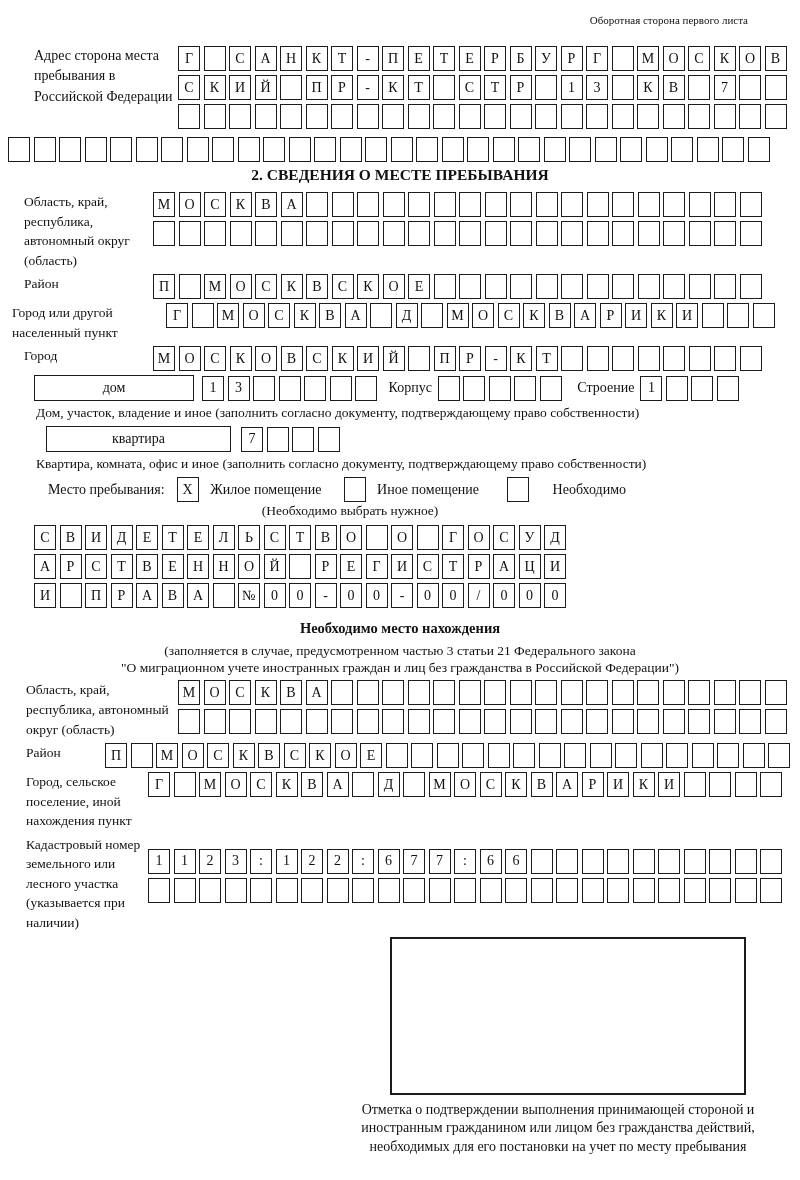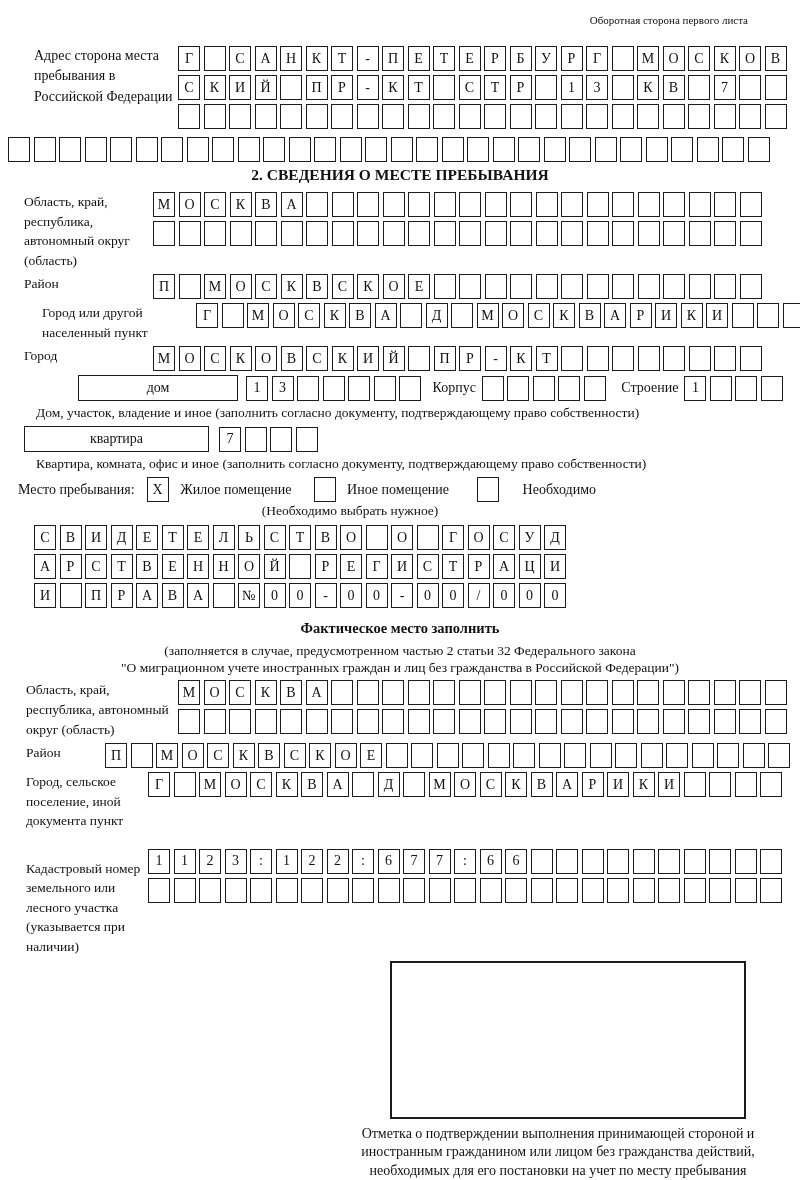--- a/index.html
+++ b/index.html
@@ -228,21 +228,21 @@
         <span class="cell"></span>
         <span class="cell"></span>
         <span class="cell"></span>
         <span class="cell"></span>
         <span class="cell"></span>
         <span class="cell"></span>
         <span class="cell"></span>
       </div>
   </div>
 
-  <div class="frow" style="padding-left:42px;">
+  <div class="frow" style="padding-left:12px;">
     <div class="flabel" style="width:154px;">Город или другой населенный пункт</div>
     <div class="cells">
         <span class="cell">Г</span>
         <span class="cell"></span>
         <span class="cell">М</span>
         <span class="cell">О</span>
         <span class="cell">С</span>
         <span class="cell">К</span>
         <span class="cell">В</span>
         <span class="cell">А</span>
@@ -288,21 +288,21 @@
         <span class="cell"></span>
         <span class="cell"></span>
         <span class="cell"></span>
         <span class="cell"></span>
         <span class="cell"></span>
         <span class="cell"></span>
         <span class="cell"></span>
       </div>
   </div>
 
-  <div class="frow" style="padding-left:34px;align-items:center;margin-left:44px;">
+  <div class="frow" style="padding-left:34px;align-items:center;">
     <div class="wide-field" style="width:160px;">дом</div>
     <div class="cells" style="margin-left:8px;">
         <span class="cell">1</span>
         <span class="cell">3</span>
         <span class="cell"></span>
         <span class="cell"></span>
         <span class="cell"></span>
         <span class="cell"></span>
         <span class="cell"></span>
       </div>
@@ -317,32 +317,32 @@
     <div class="flabel" style="margin:0 6px 0 12px;font-size:14px;">Строение</div>
     <div class="cells">
         <span class="cell">1</span>
         <span class="cell"></span>
         <span class="cell"></span>
         <span class="cell"></span>
       </div>
   </div>
   <div class="caption">Дом, участок, владение и иное (заполнить согласно документу, подтверждающему право собственности)</div>
 
-  <div class="frow" style="padding-left:24px;align-items:center;">
+  <div class="frow" style="padding-left:46px;align-items:center;">
     <div class="wide-field" style="width:185px;">квартира</div>
     <div class="cells" style="margin-left:10px;">
         <span class="cell">7</span>
         <span class="cell"></span>
         <span class="cell"></span>
         <span class="cell"></span>
       </div>
   </div>
   <div class="caption">Квартира, комната, офис и иное (заполнить согласно документу, подтверждающему право собственности)</div>
 
-  <div class="frow" style="padding-left:18px;align-items:center;margin-bottom:1px;">
+  <div class="frow" style="padding-left:48px;align-items:center;margin-bottom:1px;">
     <div class="flabel" style="font-size:14px;">Место пребывания:</div>
     <span class="cell" style="margin-left:12px;">X</span>
     <span class="opt-label" style="margin-top:0;">Жилое помещение</span>
     <span class="cell" style="margin-left:8px;"></span>
     <span class="opt-label" style="margin-top:0;">Иное помещение</span>
     <span class="cell" style="margin-left:14px;"></span>
     <span class="opt-label" style="margin-top:0;margin-left:20px;">Необходимо</span>
   </div>
   <div style="width:420px;margin-left:140px;text-align:center;font-size:13.5px;margin-bottom:6px;">(Необходимо выбрать нужное)</div>
 
@@ -413,22 +413,22 @@
           <span class="cell">0</span>
           <span class="cell">0</span>
           <span class="cell">/</span>
           <span class="cell">0</span>
           <span class="cell">0</span>
           <span class="cell">0</span>
         </div>
     </div>
   </div>
 
-  <div class="sub-title">Фактическое место заполнить</div>
-  <div class="note-center" style="margin-bottom:1px;">(заполняется в случае, предусмотренном частью 2 статьи 32 Федерального закона</div>
+  <div class="sub-title">Необходимо место нахождения</div>
+  <div class="note-center" style="margin-bottom:1px;">(заполняется в случае, предусмотренном частью 3 статьи 21 Федерального закона</div>
   <div class="note-center">"О миграционном учете иностранных граждан и лиц без гражданства в Российской Федерации")</div>
 
   <div class="frow" style="padding-left:26px;">
     <div class="flabel" style="width:152px;">Область, край, республика, автономный округ (область)</div>
     <div class="cells-col">
       <div class="cells">
           <span class="cell">М</span>
           <span class="cell">О</span>
           <span class="cell">С</span>
           <span class="cell">К</span>
@@ -509,21 +509,21 @@
         <span class="cell"></span>
         <span class="cell"></span>
         <span class="cell"></span>
         <span class="cell"></span>
         <span class="cell"></span>
         <span class="cell"></span>
       </div>
   </div>
 
   <div class="frow" style="padding-left:26px;">
-    <div class="flabel" style="width:122px;">Город, сельское поселение, иной документа пункт</div>
+    <div class="flabel" style="width:122px;">Город, сельское поселение, иной нахождения пункт</div>
     <div class="cells">
         <span class="cell">Г</span>
         <span class="cell"></span>
         <span class="cell">М</span>
         <span class="cell">О</span>
         <span class="cell">С</span>
         <span class="cell">К</span>
         <span class="cell">В</span>
         <span class="cell">А</span>
         <span class="cell"></span>
@@ -540,21 +540,21 @@
         <span class="cell">К</span>
         <span class="cell">И</span>
         <span class="cell"></span>
         <span class="cell"></span>
         <span class="cell"></span>
         <span class="cell"></span>
       </div>
   </div>
 
   <div class="frow" style="padding-left:26px;">
-    <div class="flabel" style="width:122px;margin-top:24px;">Кадастровый номер земельного или лесного участка (указывается при наличии)</div>
+    <div class="flabel" style="width:122px;">Кадастровый номер земельного или лесного участка (указывается при наличии)</div>
     <div class="cells-col" style="padding-top:14px;">
       <div class="cells">
           <span class="cell">1</span>
           <span class="cell">1</span>
           <span class="cell">2</span>
           <span class="cell">3</span>
           <span class="cell">:</span>
           <span class="cell">1</span>
           <span class="cell">2</span>
           <span class="cell">2</span>

